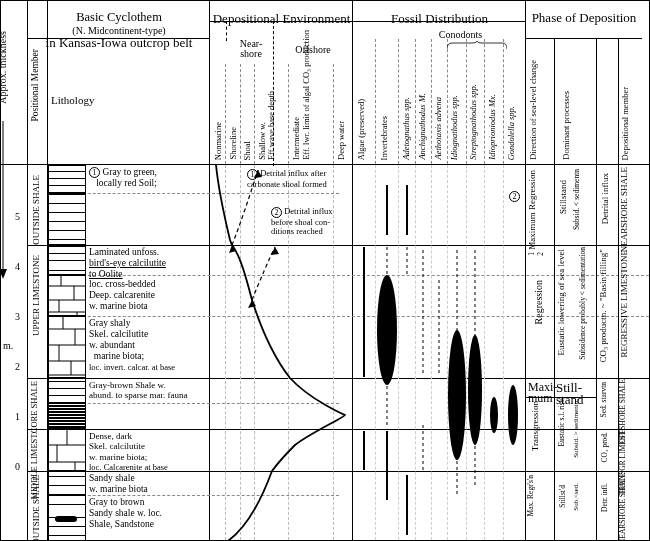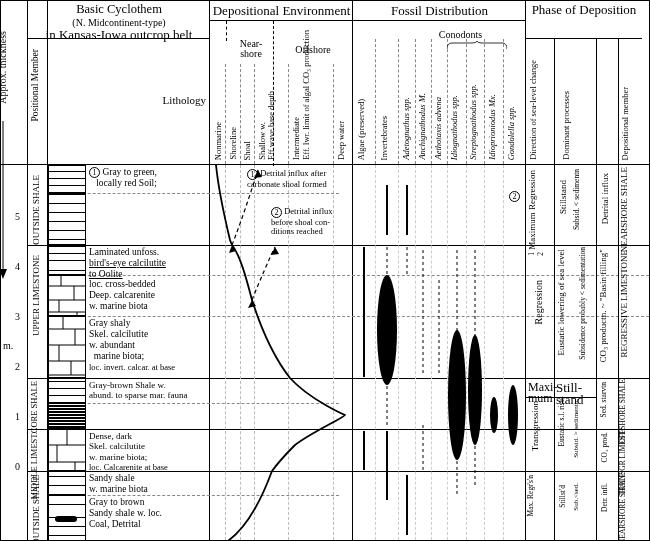--- a/index.html
+++ b/index.html
@@ -1,35 +1,35 @@
 <!DOCTYPE html>
 <html><head>
 <meta charset="utf-8">
 <style>
   * { box-sizing: border-box; }
   body { margin: 0; padding: 0; font-family: "Times New Roman", serif; background: #fff; }
   .diagram { width: 650px; height: 541px; position: relative; border: 1px solid #000; font-size: 10px; }
   .col { position: absolute; top: 0; height: 100%; border-right: 1px solid #000; }
-  .section-header { position: absolute; top: 0; left: 0; right: 0; text-align: center; font-size: 13px; padding: 2px 0; border-bottom: 1px solid #000; font-family: "Times New Roman", serif; }
+  .section-header { position: absolute; top: 0; left: 0; right: 0; text-align: center; font-size: 13px; padding: 10px 0; border-bottom: 1px solid #000; font-family: "Times New Roman", serif; }
   .subheader-row { position: absolute; top: 38px; left: 0; right: 0; height: 126px; border-bottom: 1.5px solid #000; }
   .vtext { writing-mode: vertical-rl; transform: rotate(180deg); white-space: nowrap; }
   .vtext-sm { writing-mode: vertical-rl; transform: rotate(180deg); font-size: 8.5px; white-space: nowrap; }
   .approx-thickness { position: absolute; left: -4px; top: 30px; font-size: 10px; }
   .body-area { position: absolute; top: 164px; left: 0; right: 0; bottom: 0; }
   .scale-tick { position: absolute; left: 9px; width: 10px; font-size: 10px; text-align: right; }
   .scale-m { position: absolute; left: 2px; font-size: 10px; }
   .positional-label { position: absolute; font-size: 9px; }
   .lith-text { position: absolute; font-size: 9.5px; line-height: 1.15; }
   .lith-pattern { position: absolute; border: 1px solid #000; overflow: hidden; }
   .hline { position: absolute; left: 0; right: 0; border-top: 1px dashed #888; }
   .hline-solid { position: absolute; left: 0; right: 0; border-top: 1.5px solid #000; }
   .phase-label { position: absolute; font-size: 9px; }
   svg { position: absolute; top: 0; left: 0; }
   .circ { display: inline-block; width: 11px; height: 11px; border: 1px solid #000; border-radius: 50%; text-align: center; line-height: 10px; font-size: 8px; vertical-align: middle; }
-  .lith-header { position: absolute; left: 0; right: 0; text-align: right; font-size: 11px; }
+  .lith-header { position: absolute; left: 0; right: 0; text-align: left; font-size: 11px; }
   .italic { font-style: italic; }
   .subfill { position: absolute; top: 0; height: 100%; }
 </style>
 </head>
 <body>
 
 <div class="diagram">
 
   <div class="approx-thickness vtext">Approx. thickness</div>
   <svg width="14" height="160" style="left:-5px; top:120px;">
@@ -226,21 +226,21 @@
       <span>w. marine biota;</span><br>
       <span style="font-size:8.5px;">loc. Calcarenite at base</span>
     </div>
     <div class="lith-text" style="left:88px; top:308px;">
       <span>Sandy shale</span><br>
       <span>w. marine biota</span>
     </div>
     <div class="lith-text" style="left:88px; top:332px;">
       <span>Gray to brown</span><br>
       <span>Sandy shale w. loc.</span><br>
-      <span>Coal, Detrital</span>
+      <span>Shale, Sandstone</span>
     </div>
 
     <svg style="left:209px; top:0;" width="143" height="377">
 
       <path d="M 6,0 C 8,20 14,50 20,75 L 22,80 C 30,90 36,112 42,135 C 50,160 62,190 80,213 C 100,235 135,250 135,250 C 135,252 100,268 85,280 C 70,295 62,306 62,306 C 55,325 40,360 18,376" fill="none" stroke="#000" stroke-width="1.8"></path>
 
       <path d="M 22,80 C 30,60 40,30 48,5" fill="none" stroke="#000" stroke-width="1.2" stroke-dasharray="4,3"></path>
 
       <path d="M 42,135 C 50,115 60,92 65,82" fill="none" stroke="#000" stroke-width="1.2" stroke-dasharray="4,3"></path>
 

